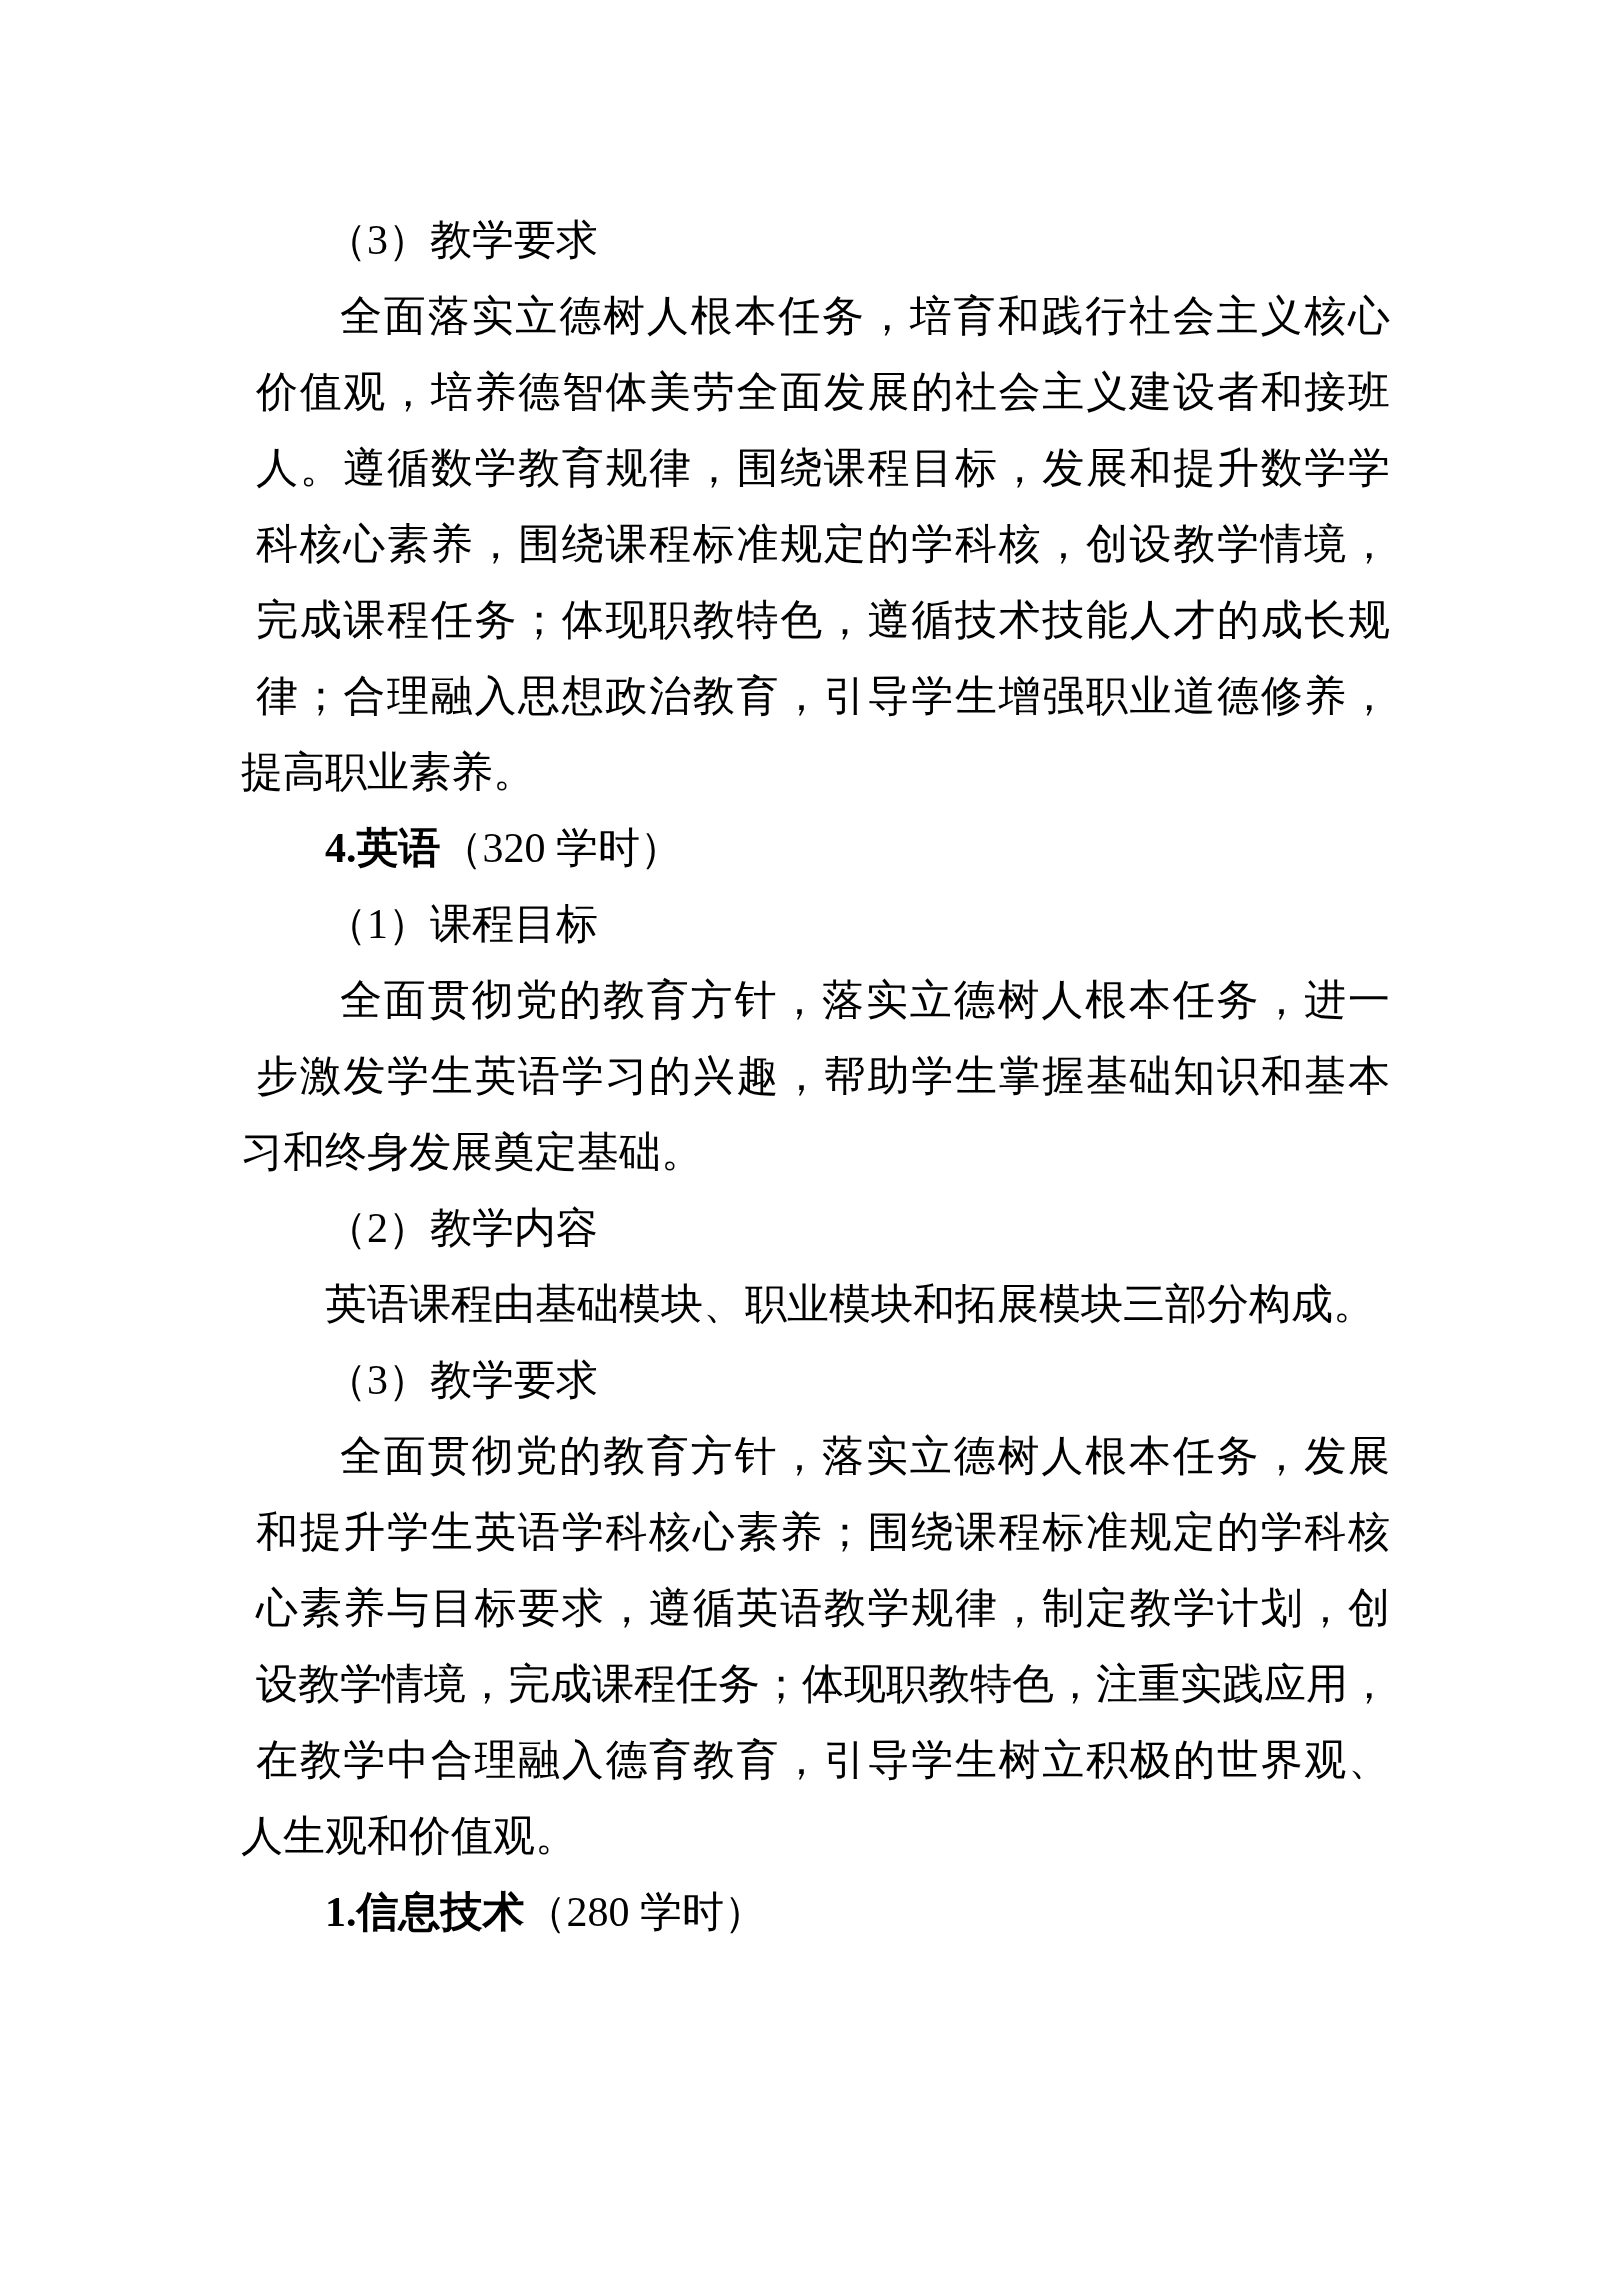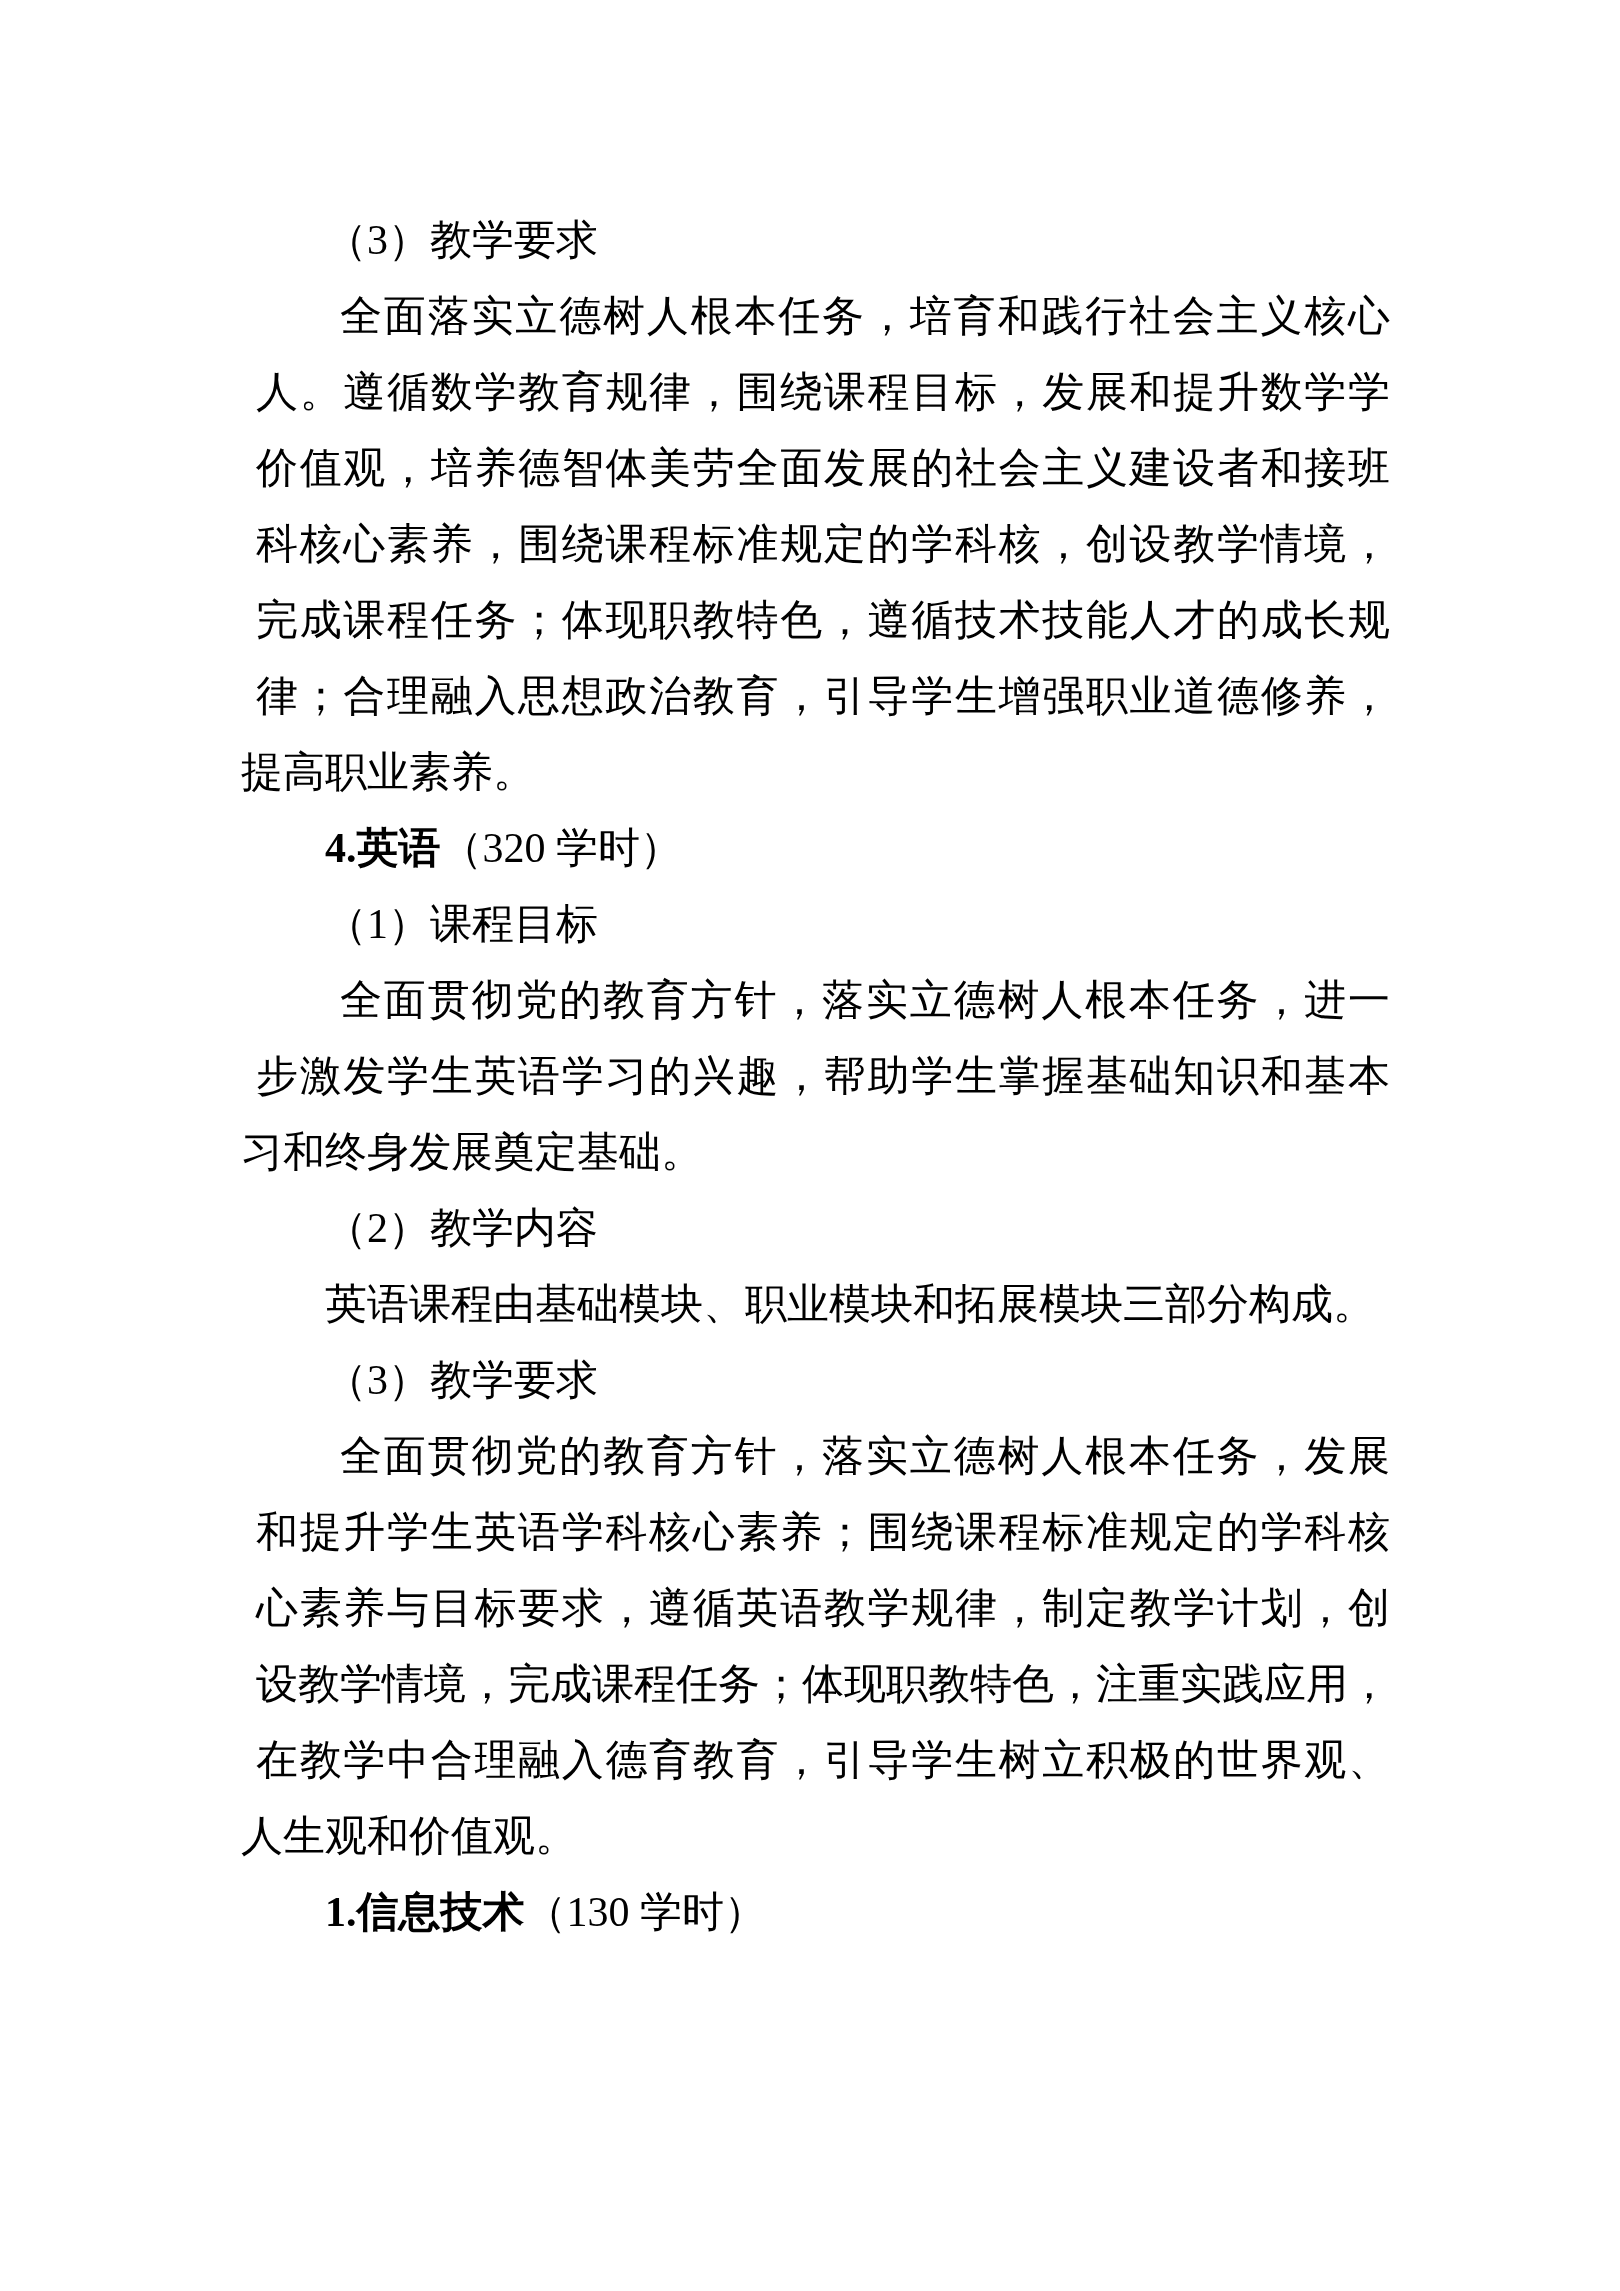--- a/index.html
+++ b/index.html
@@ -37,22 +37,22 @@
   .b { font-weight: 700; text-align: center; }
 </style>
 </head>
 <body>
 
 <div class="page">
   <div class="textblock">
 
     <div class="line indent">（3）教学要求</div>
     <div class="line j indent">全面落实立德树人根本任务，培育和践行社会主义核心</div>
+    <div class="line j">价值观，培养德智体美劳全面发展的社会主义建设者和接班</div>
     <div class="line j">人。遵循数学教育规律，围绕课程目标，发展和提升数学学</div>
-    <div class="line j">价值观，培养德智体美劳全面发展的社会主义建设者和接班</div>
     <div class="line j">科核心素养，围绕课程标准规定的学科核，创设教学情境，</div>
     <div class="line j">完成课程任务；体现职教特色，遵循技术技能人才的成长规</div>
     <div class="line j">律；合理融入思想政治教育，引导学生增强职业道德修养，</div>
     <div class="line">提高职业素养。</div>
 
     <div class="line indent">
       <span class="b">4.英语</span><span>（320 学时）</span>
     </div>
 
     <div class="line indent">（1）课程目标</div>
@@ -65,18 +65,18 @@
 
     <div class="line indent">（3）教学要求</div>
     <div class="line j indent">全面贯彻党的教育方针，落实立德树人根本任务，发展</div>
     <div class="line j">和提升学生英语学科核心素养；围绕课程标准规定的学科核</div>
     <div class="line j">心素养与目标要求，遵循英语教学规律，制定教学计划，创</div>
     <div class="line j">设教学情境，完成课程任务；体现职教特色，注重实践应用，</div>
     <div class="line j">在教学中合理融入德育教育，引导学生树立积极的世界观、</div>
     <div class="line">人生观和价值观。</div>
 
     <div class="line indent">
-      <span class="b">1.信息技术</span><span>（130 学时）</span>
+      <span class="b">1.信息技术</span><span>（280 学时）</span>
     </div>
 
   </div>
 </div>
 
 
 </body></html>

